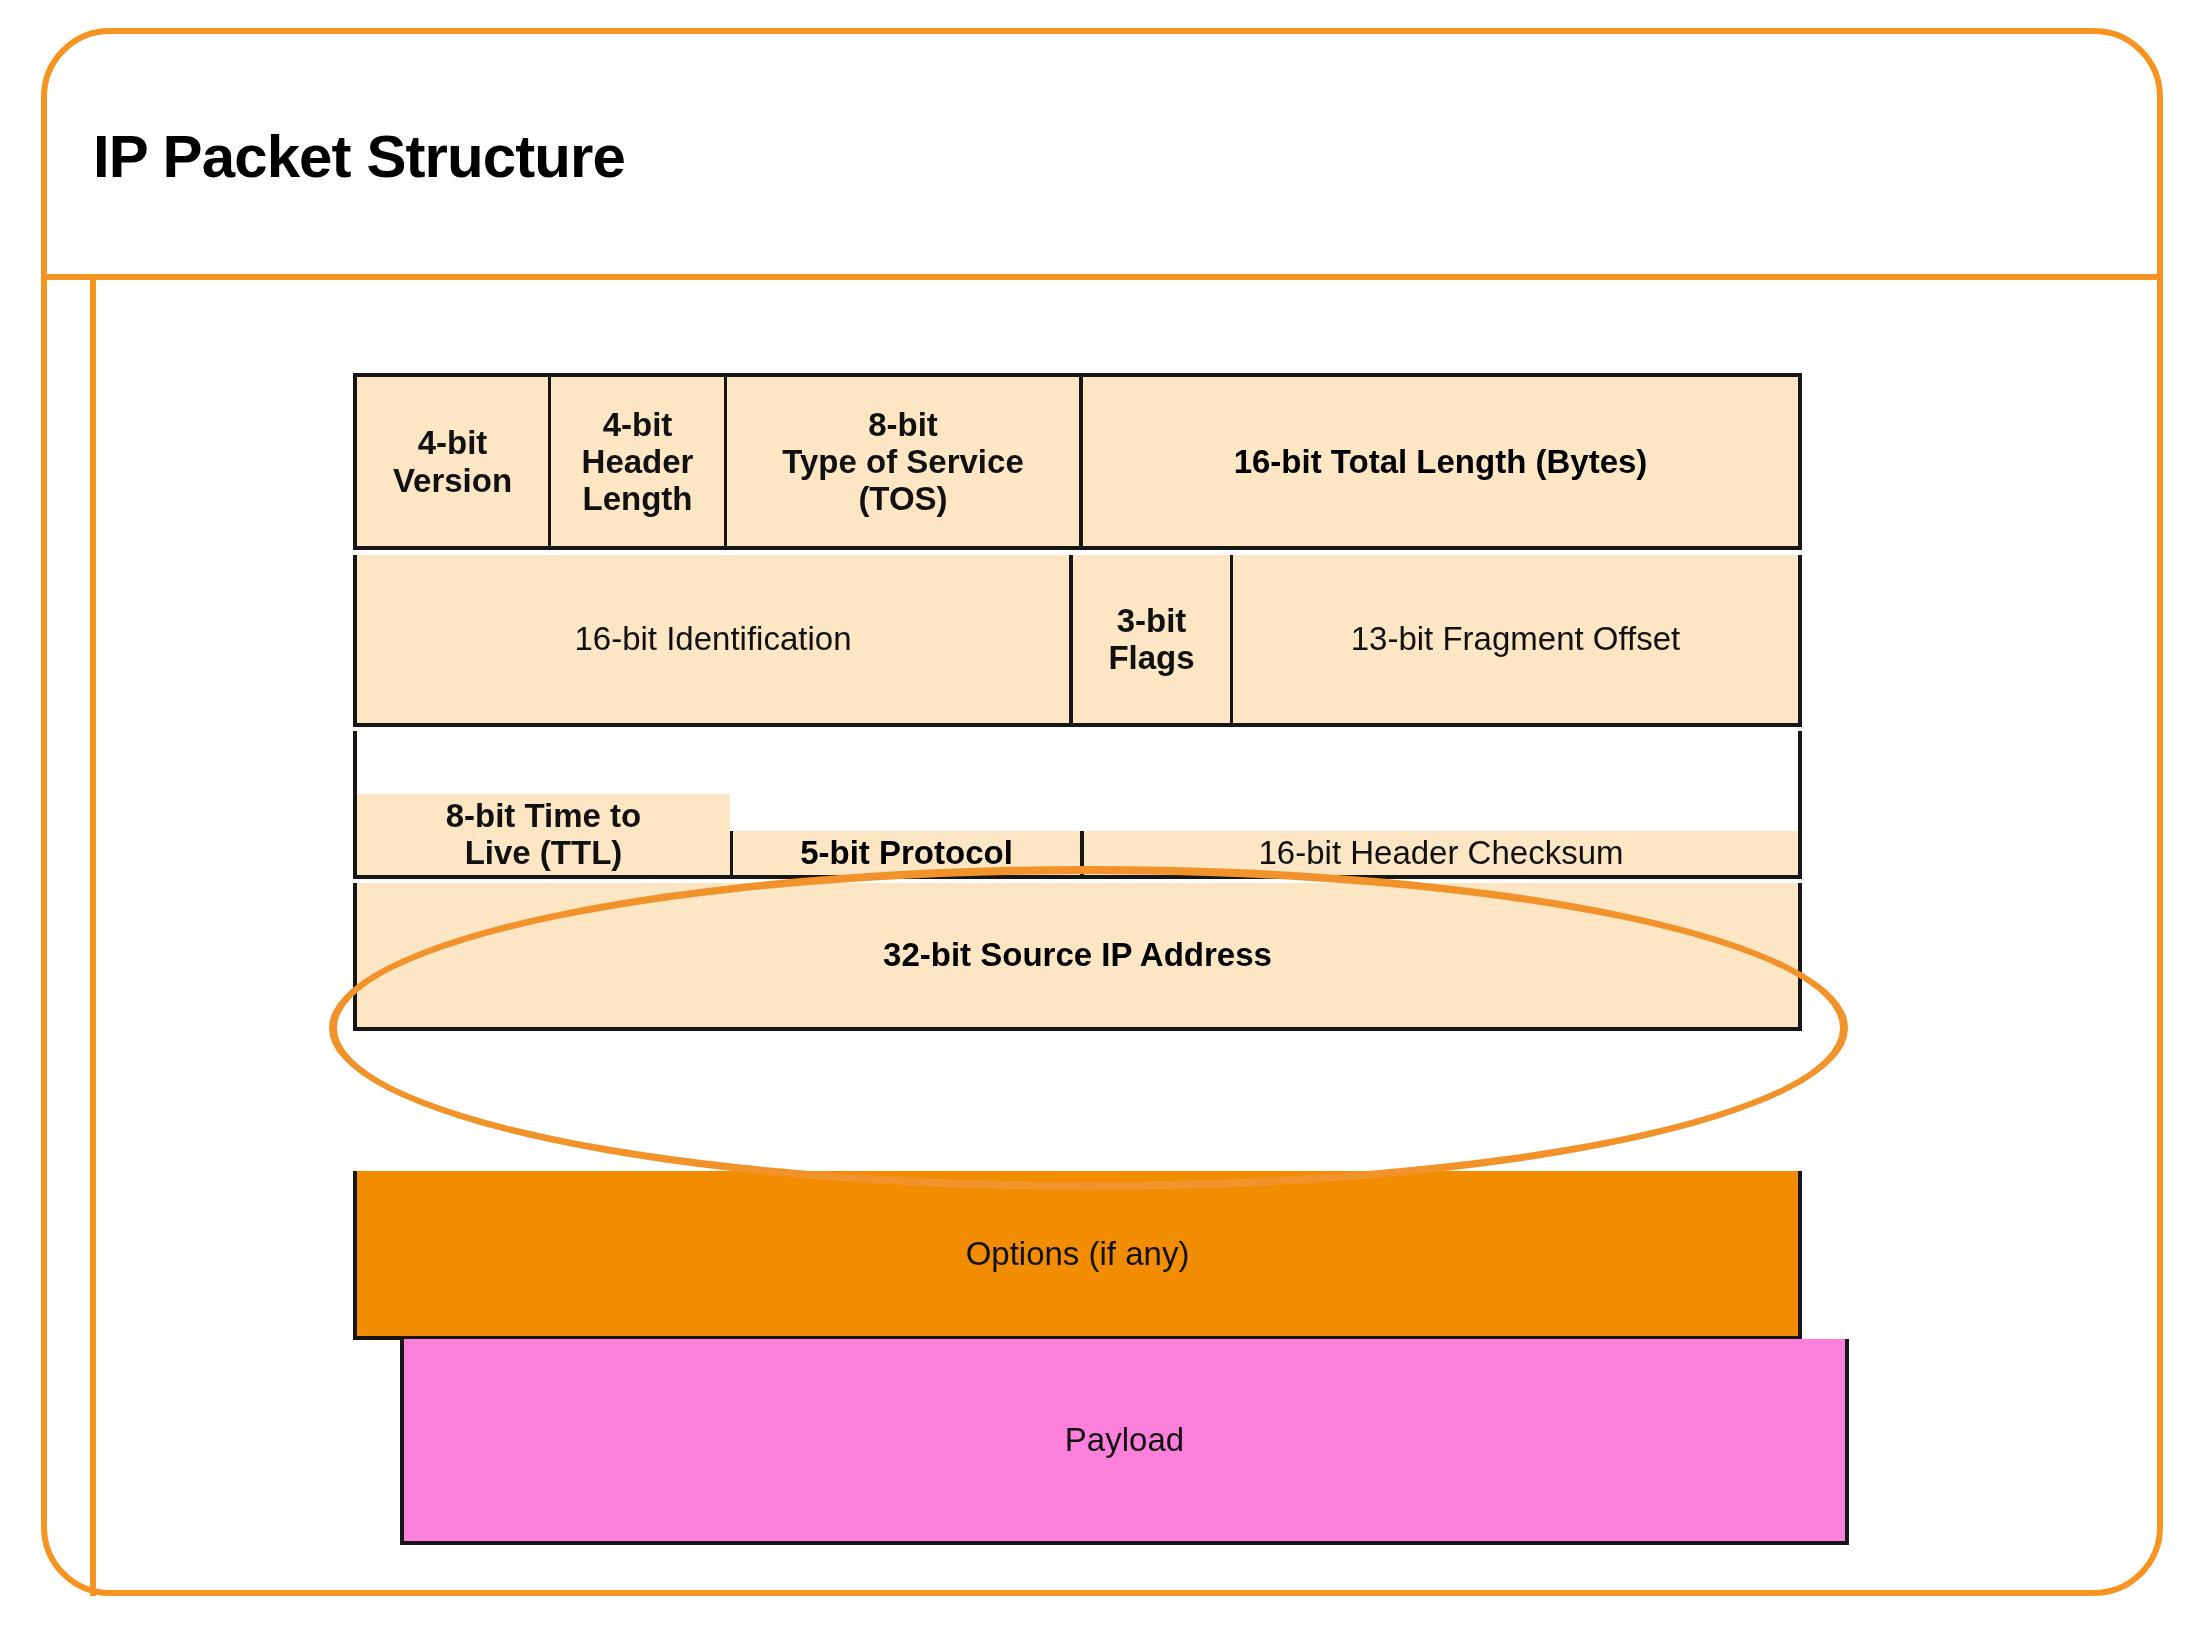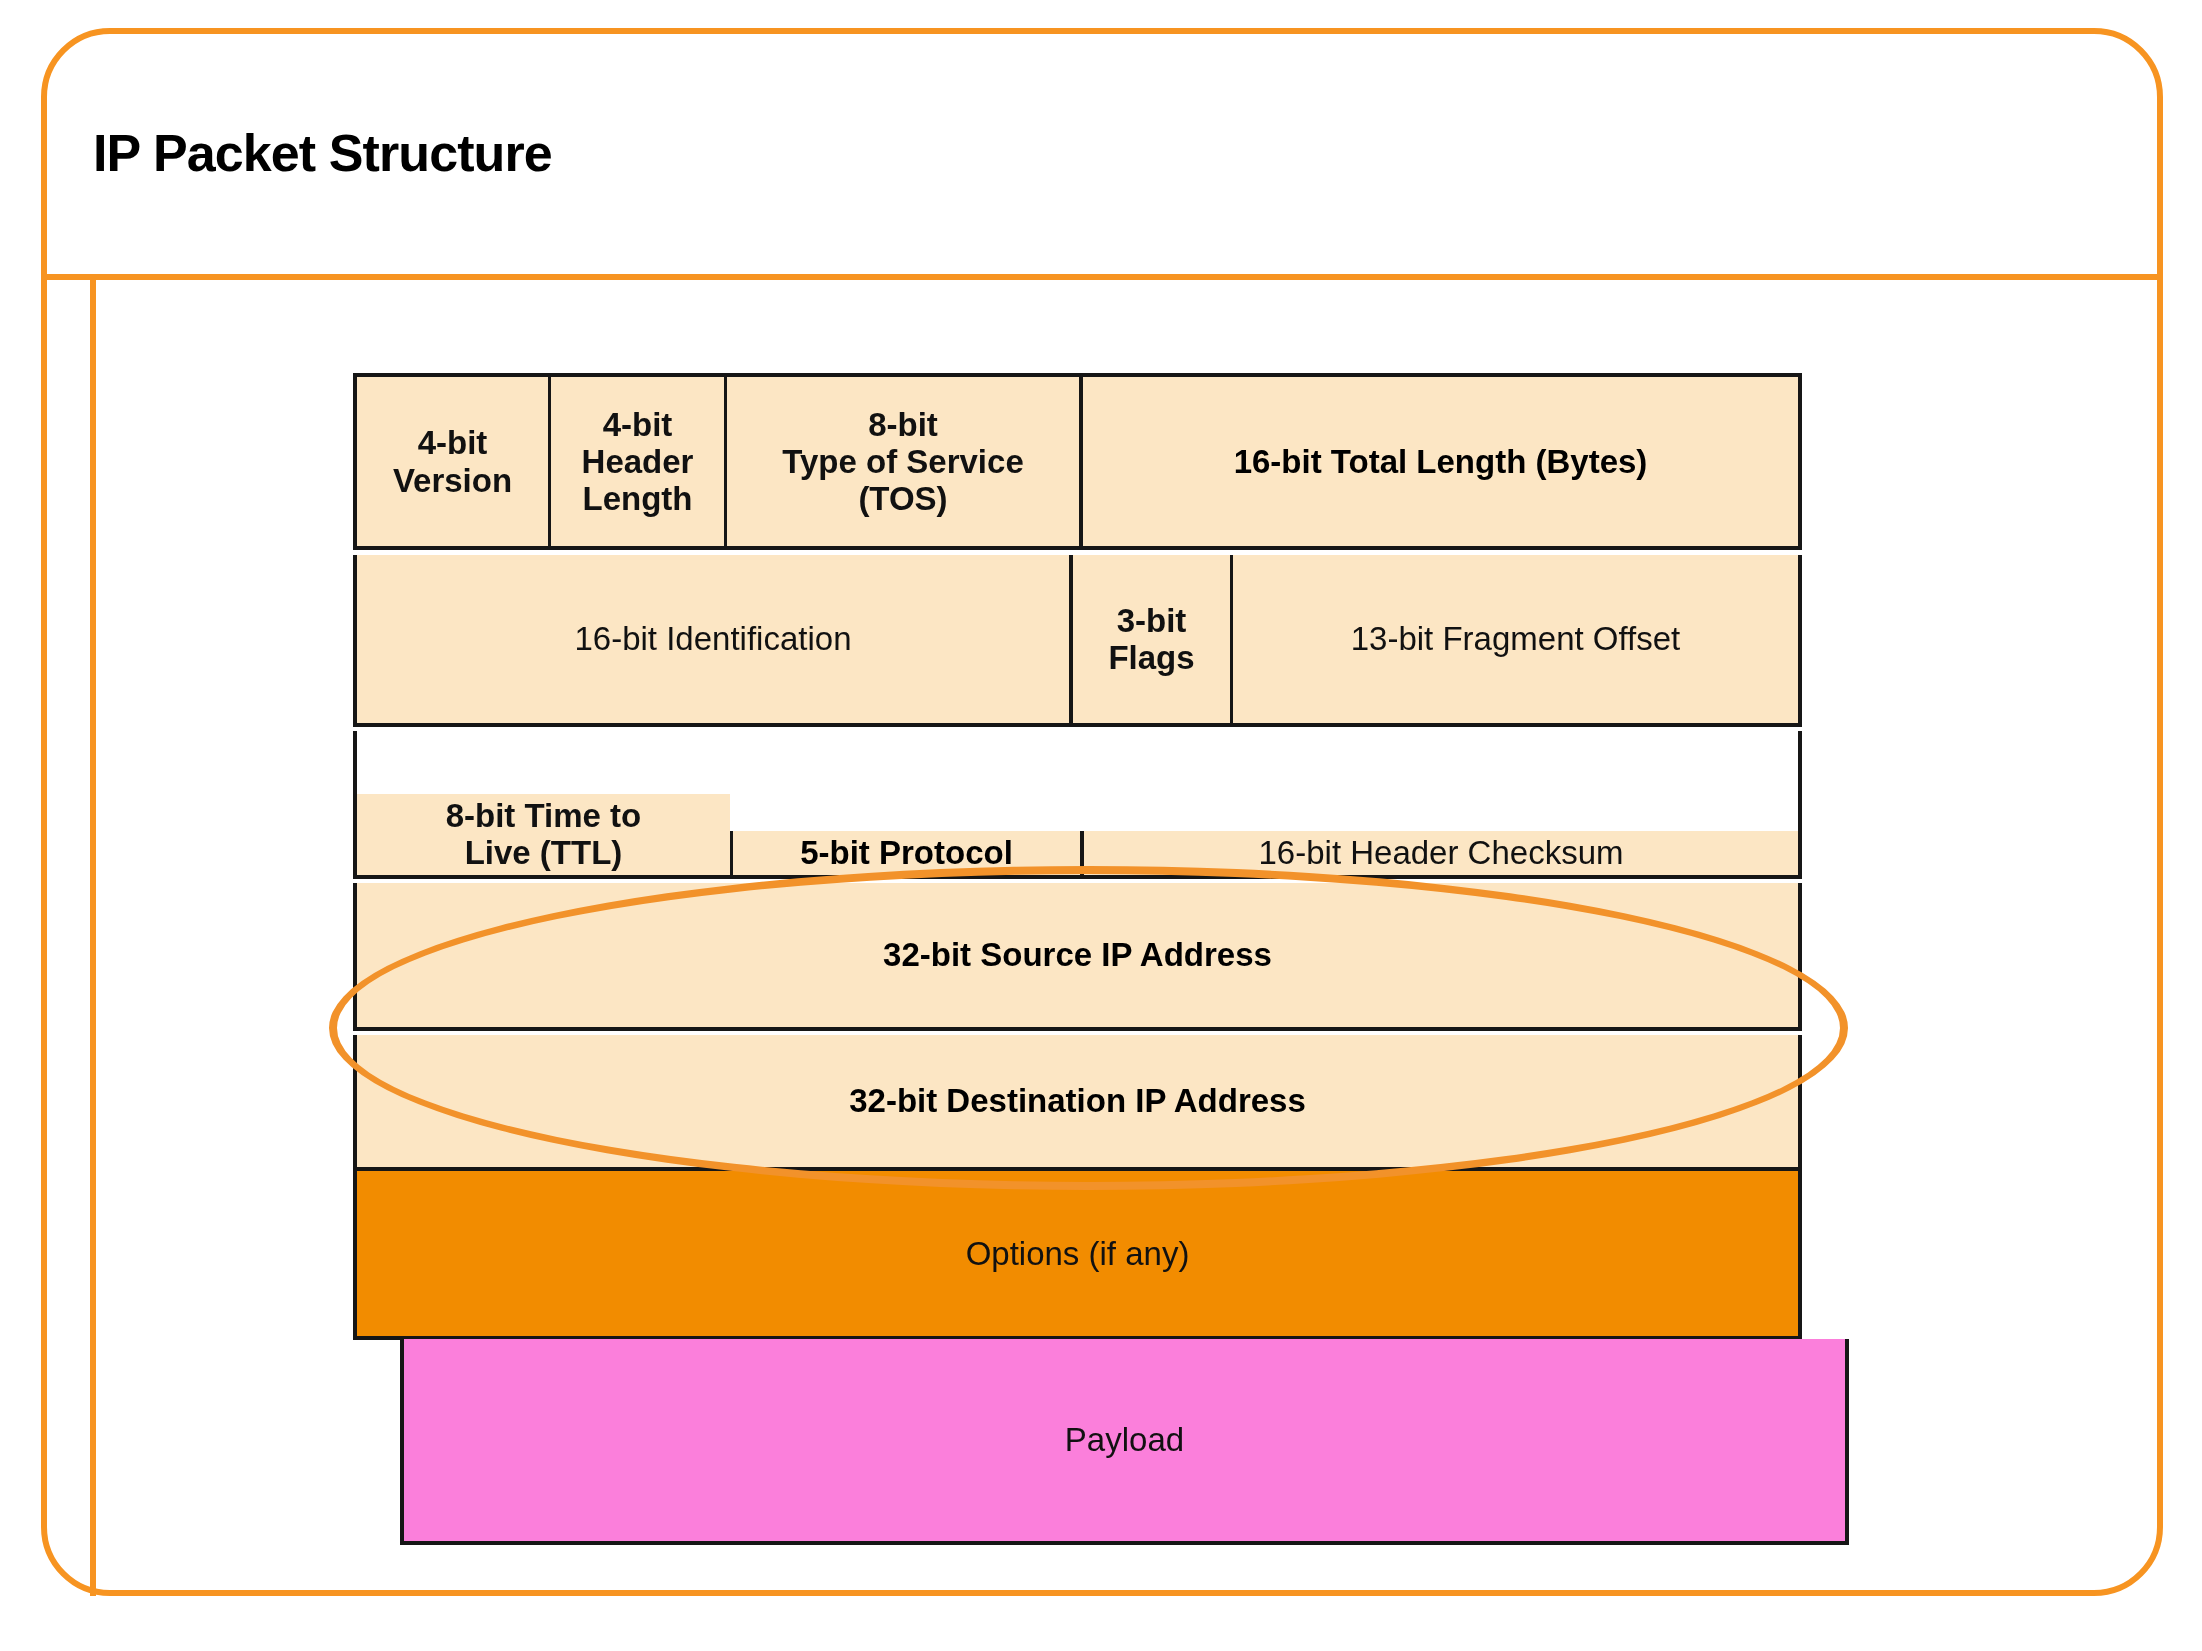--- a/index.html
+++ b/index.html
@@ -48,21 +48,21 @@
     width: 6px;
     height: 1322px;
     background: #F79421;
   }
 
   
   .slide-title {
     position: absolute;
     left: 93px;
     top: 127px;
-    font-size: 52px;
+    font-size: 60px;
     font-weight: bold;
     color: #000000;
     letter-spacing: -0.9px;
     white-space: nowrap;
     line-height: 1;
   }
 
   
   #packet-table {
     position: absolute;
@@ -158,23 +158,20 @@
     <div class="prow sep-below" id="row-3">
       <div class="cell beige bold" style="width:373px">8-bit Time to<br>Live (TTL)</div>
       <div class="cell beige navy thin-div" style="width:350px">5-bit Protocol</div>
       <div class="cell beige thick-div" style="flex:1">16-bit Header Checksum</div>
     </div>
 
     <div class="prow sep-below" id="row-4">
       <div class="cell beige navy" style="flex:1">32-bit Source IP Address</div>
     </div>
 
-    <div class="prow sep-below" id="row-5">
-      <div class="cell beige navy" style="flex:1">32-bit Destination IP Address</div>
-    </div>
 
     <div class="prow sep-below" id="row-6">
       <div class="cell orangefill" style="flex:1">Options (if any)</div>
     </div>
 
     <div class="prow bot-edge" id="row-7">
       <div class="cell pinkfill" style="flex:1">Payload</div>
     </div>
 
   </div>

